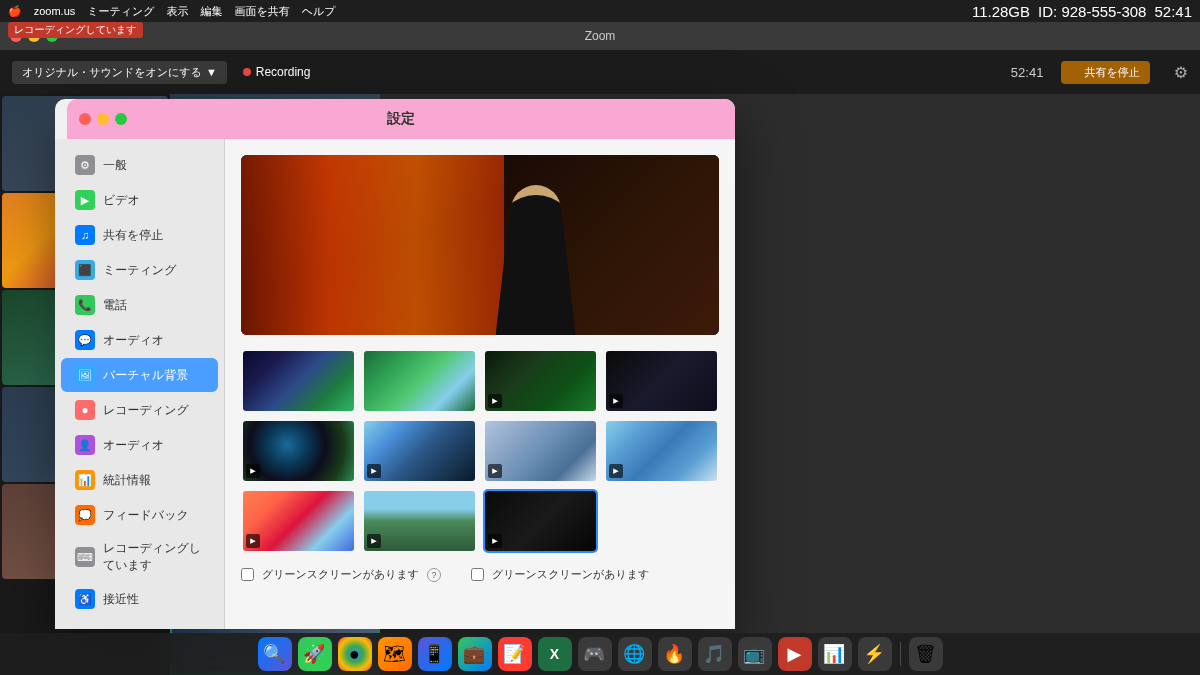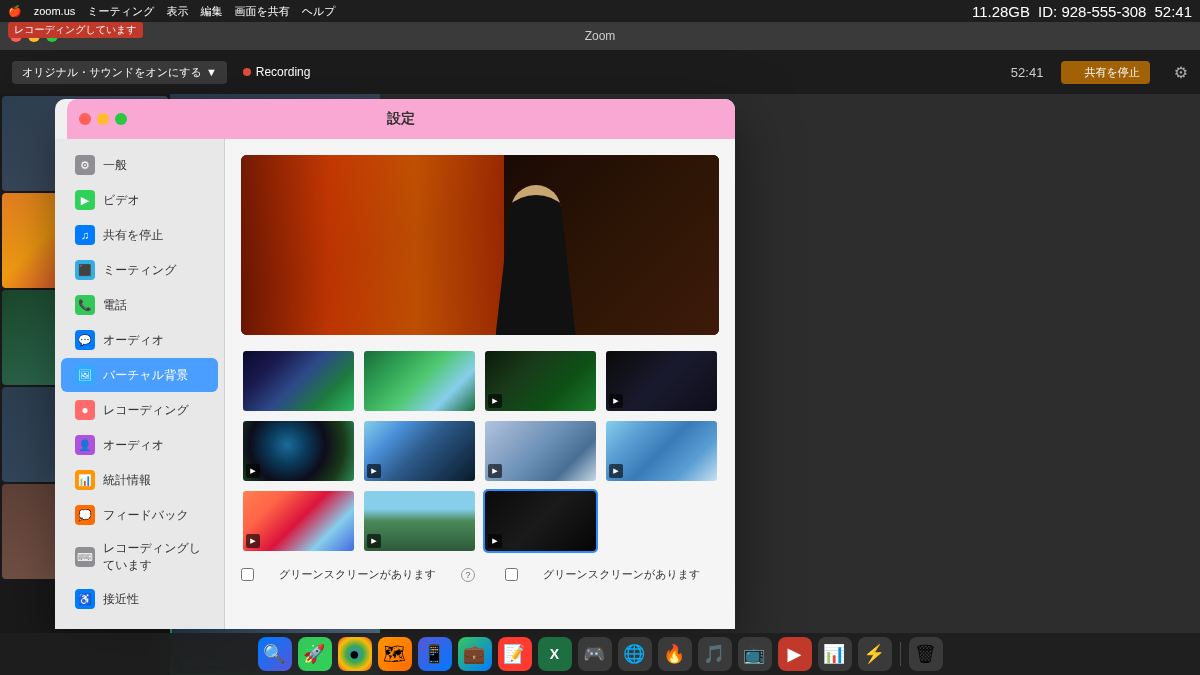--- a/index.html
+++ b/index.html
@@ -375,21 +375,21 @@
       align-items: center;
       justify-content: center;
       font-size: 7px;
       color: white;
     }
 
     
     .checkbox-row {
       display: flex;
       align-items: center;
-      gap: 25px;
+      gap: 8px;
       margin-bottom: 18px;
       font-size: 11px;
       color: #333;
     }
     .checkbox-row input[type="checkbox"] { cursor: pointer; }
     .help-icon {
       width: 14px;
       height: 14px;
       border-radius: 50%;
       border: 1.5px solid #999;

